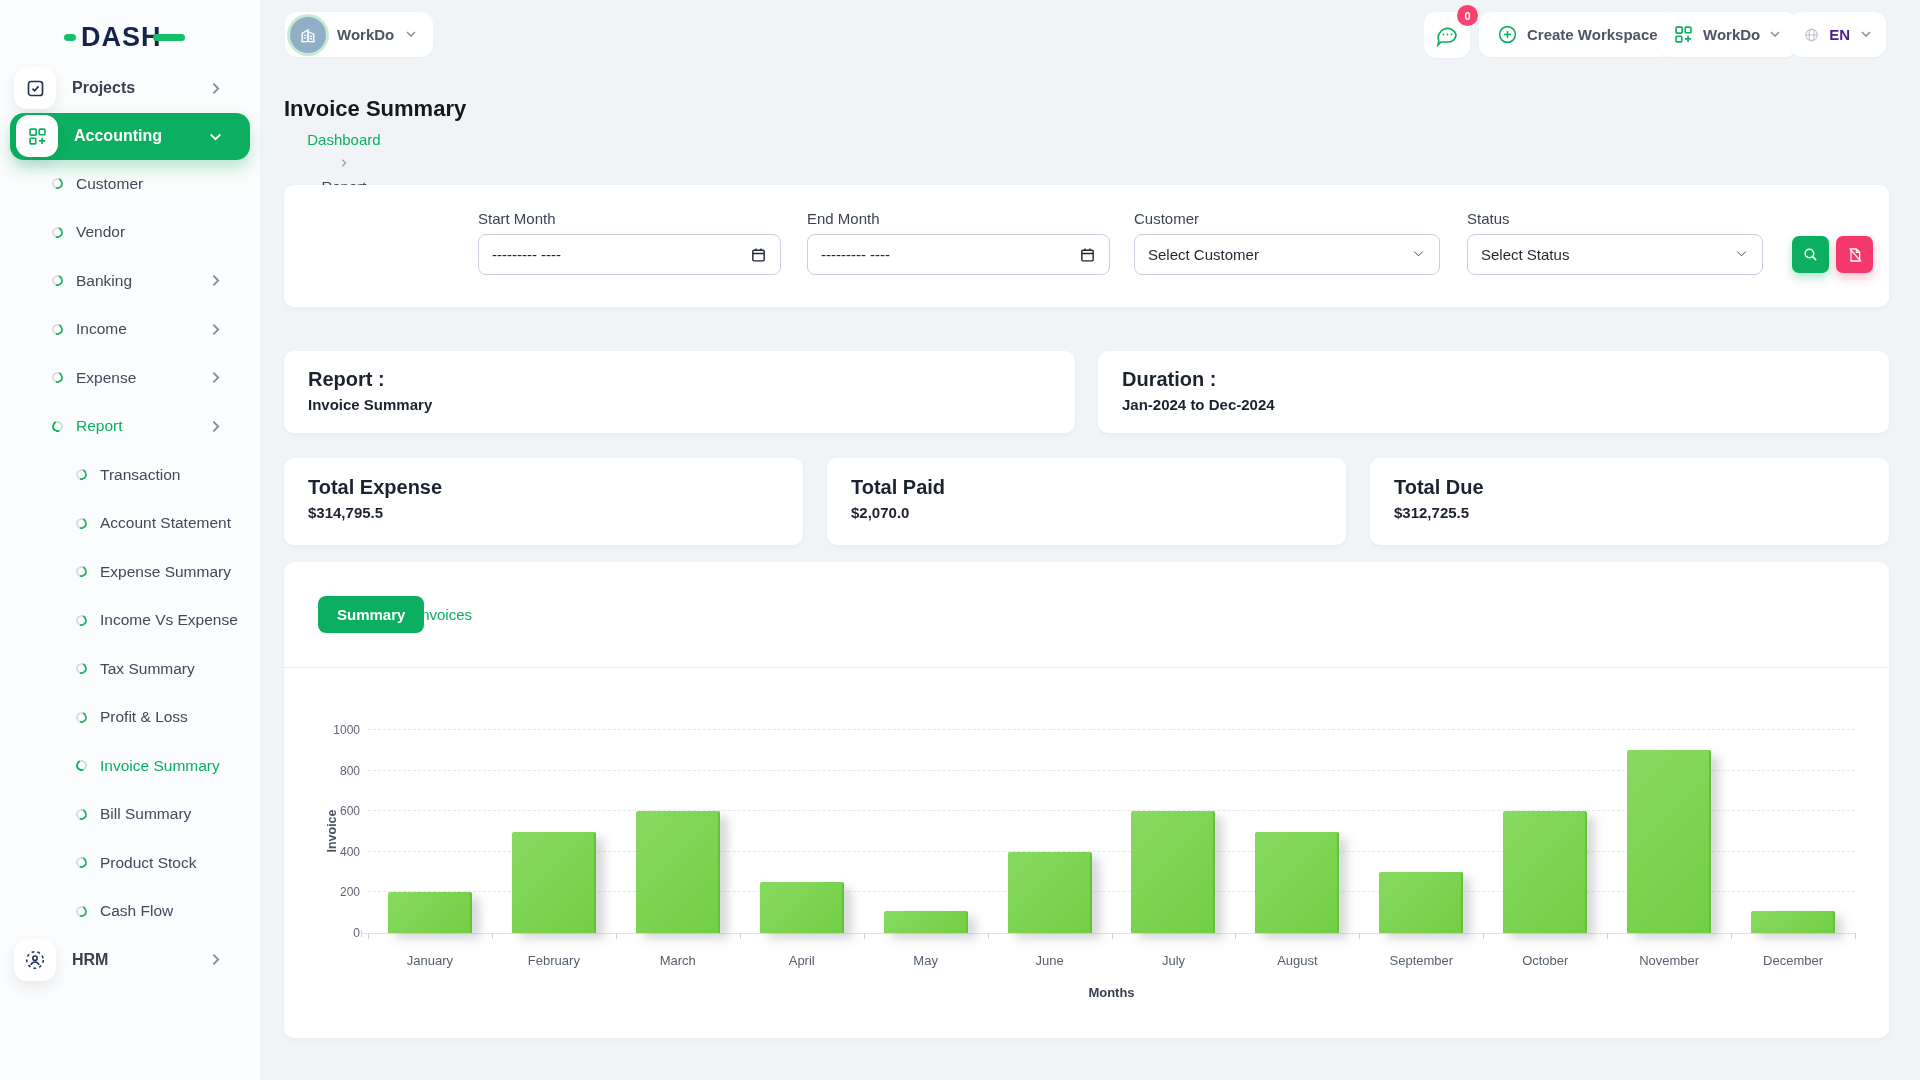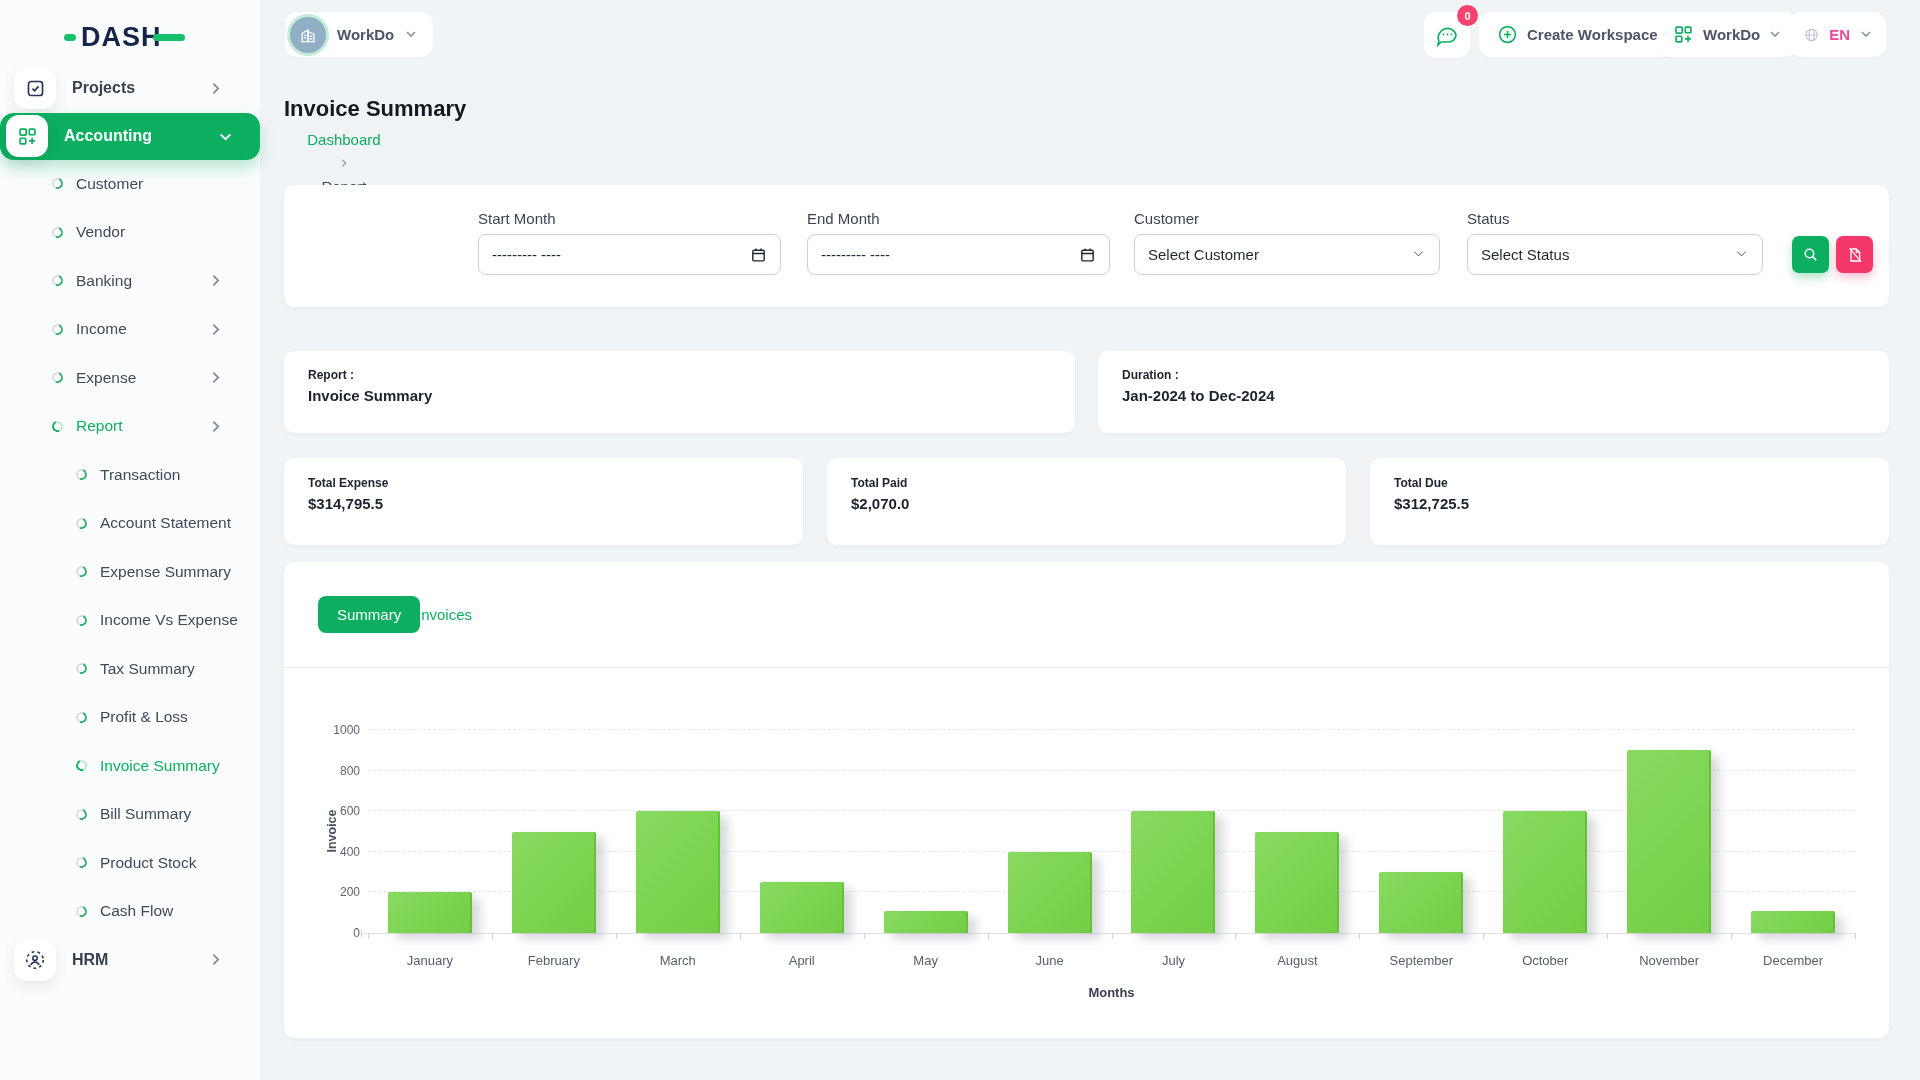--- a/index.html
+++ b/index.html
@@ -22,21 +22,21 @@
   .side-item.lvl0 .side-label { margin-left:16px; font-size:16px; font-weight:600; color:#39414f; }
   .bullet { width:11px; height:11px; border-radius:50%; flex:0 0 11px;
     border:2.5px solid #d8dde4; border-bottom-color:#2cb169; border-right-color:#2cb169;
     transform:rotate(-25deg); background:#fff; }
   .side-item.lvl1 .side-label, .side-item.lvl2 .side-label { margin-left:13px; font-size:15.5px; color:#414a59; }
   .side-item.active .side-label { color:#0CAF60; }
   .side-item.active .bullet { border-color:#bfe6d2; border-top-color:#0CAF60; border-left-color:#0CAF60; transform:rotate(-65deg); }
   .side-chev { position:absolute; right:38px; display:flex; }
   .side-chev svg { width:13px; height:13px; stroke:#828c9c; }
   .side-chev.down svg { transform:rotate(90deg); }
-  .side-item.pill-active { background:#0CAF60; margin:0 0; padding-left:6px; border-radius:14px;
+  .side-item.pill-active { background:#0CAF60; margin:0 10px; padding-left:6px; border-radius:14px;
     box-shadow:0 8px 16px rgba(12,175,96,.28); height:47px; }
   .side-item.pill-active .side-label { color:#fff; }
   .side-item.pill-active .side-chev { right:28px; }
   .side-item.pill-active .side-chev svg { stroke:#fff; }
 
   
   .topbar { position:absolute; left:0; top:0; height:72px; width:1920px; }
   .hpill { position:absolute; top:12px; height:45px; background:#fff; border-radius:12px;
     display:flex; align-items:center; cursor:pointer; box-shadow:0 1px 2px rgba(20,30,50,.04); }
   .ws-pill { left:285px; padding:0 16px 0 5px; gap:11px; }
@@ -44,21 +44,21 @@
     display:flex; align-items:center; justify-content:center; box-shadow:0 0 0 3px #c4ebd6; }
   .hpill-label { font-size:15px; font-weight:600; color:#4c5565; }
   .chev-sm svg { width:12px; height:12px; stroke:#8a93a3; transform:rotate(90deg); }
   .chat-pill { left:1424px; width:46px; height:46px; justify-content:center; }
   .badge { position:absolute; top:-7px; right:-8px; min-width:21px; height:21px; border-radius:50%;
     background:#F7426F; color:#fff; font-size:11px; font-weight:700; display:flex; align-items:center; justify-content:center; }
   .cw-pill { left:1479px; padding:0 18px; gap:9px; }
   .cw-pill .hpill-label { font-weight:700; color:#4c5565; }
   .wd-pill { left:1657px; padding:0 16px; gap:9px; }
   .lang-pill { left:1790px; width:96px; padding:0 14px; gap:10px; }
-  .lang-code { font-size:15px; font-weight:700; color:#ec4899; }
+  .lang-code { font-size:15px; font-weight:700; color:#4c1d95; }
 
   
   .main { position:absolute; left:284px; top:0; width:1605px; }
   .page-title { position:absolute; left:0; top:96px; font-size:22px; font-weight:700; color:#15181e; }
   .breadcrumb { position:absolute; left:2px; top:131px; display:flex; align-items:center; gap:10px; font-size:15px;flex-direction:column; }
   .bc-link { color:#0CAF60; cursor:pointer; }
   .bc-mid { color:#3f4757; cursor:pointer; }
   .bc-cur { color:#a6acb8; }
   .bc-sep svg { width:10px; height:10px; stroke:#9aa2b0; display:block; }
 
@@ -72,32 +72,32 @@
   .f-field .spacer { flex:1; }
   .sel-chev svg { width:15px; height:15px; stroke:#3b4250; }
   .icon-btn { position:absolute; top:51px; width:37px; height:37px; border:none; border-radius:7px;
     display:flex; align-items:center; justify-content:center; cursor:pointer; }
   .search-btn { left:1508px; background:#0CAF60; box-shadow:0 5px 10px rgba(12,175,96,.3); }
   .reset-btn { left:1552px; background:#F5386C; box-shadow:0 5px 10px rgba(245,56,108,.3); }
 
   
   .report-card { left:0; top:351px; width:791px; height:82px; padding:17px 24px; }
   .duration-card { left:814px; top:351px; width:791px; height:82px; padding:17px 24px; }
-  .info-label { font-size:12px; font-weight:700; color:#1c2330; margin-bottom:5px; }
+  .info-label { font-size:20px; font-weight:700; color:#1c2330; margin-bottom:5px; }
   .info-value { font-size:15px; font-weight:700; color:#1c2330; }
 
   
   .tot-card { top:458px; width:519px; height:87px; padding:18px 24px; }
   .t0 { left:0; } .t1 { left:543px; } .t2 { left:1086px; }
 
   
   .chart-card { left:0; top:562px; width:1605px; height:476px; }
   .tab-header { position:absolute; left:0; top:0; width:1605px; height:106px; border-bottom:1px solid #eaeef2; }
   .tab-pill { position:absolute; left:34px; top:34px; height:37px; padding:0 19px; border:none; border-radius:8px;
-    background:#0CAF60; color:#fff; font-size:15px; font-family:inherit; cursor:pointer; }
+    background:#0CAF60; color:#fff; font-size:15px; font-family:inherit; cursor:pointer;font-weight:bold; }
   .tab-link { position:absolute; left:133px; top:34px; height:37px; display:flex; align-items:center;
     background:none; border:none; color:#0CAF60; font-size:15px; font-family:inherit; cursor:pointer; }
 
   .chart-wrap { position:absolute; left:0; top:107px; width:1605px; height:369px; }
   .plot { position:absolute; left:84px; top:61px; width:1487px; height:203px; }
   .baseline { position:absolute; left:-7px; bottom:-1px; width:1494px; height:1px; background:#dfe3e8; }
   .gridline { position:absolute; left:0; width:1487px; border-top:1px dashed #e4e7ec; }
   .xtick { position:absolute; top:203px; width:1px; height:6px; background:#ccd2d9; }
   .y0tick { position:absolute; left:-7px; bottom:-4px; width:1px; height:7px; background:#ccd2d9; }
   .bar { position:absolute; bottom:0; width:84px; border-radius:2px 2px 0 0;

